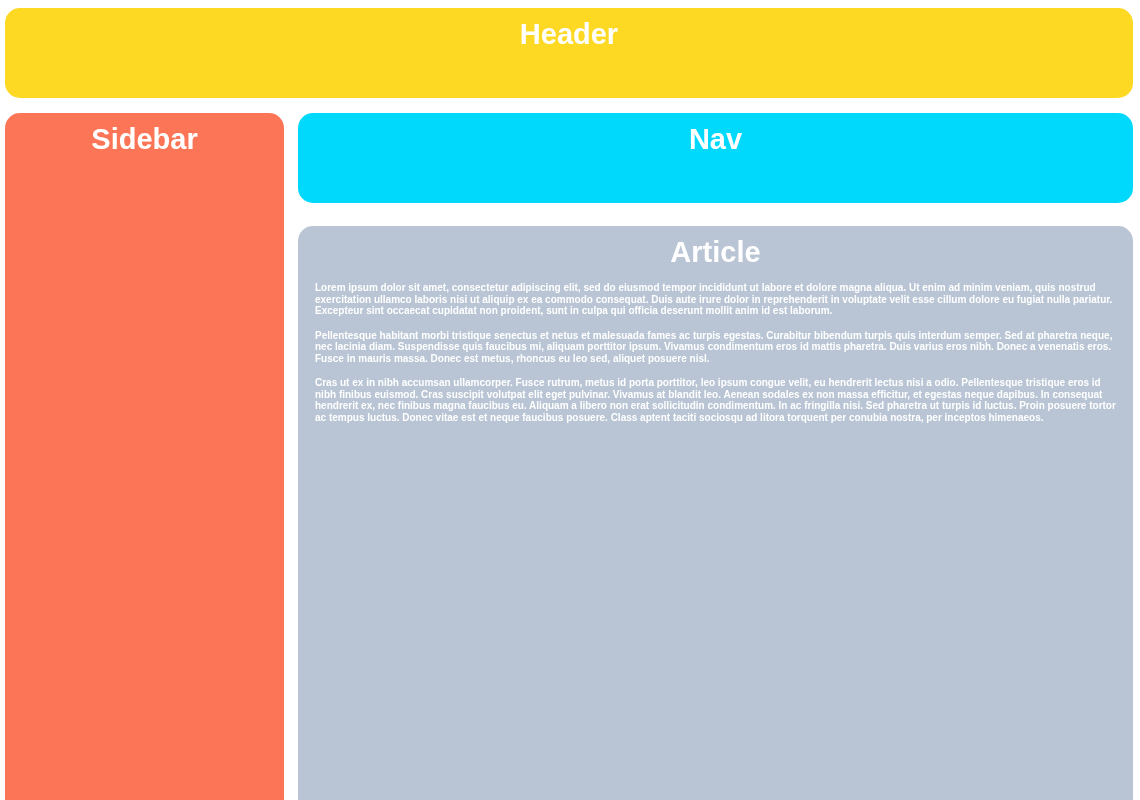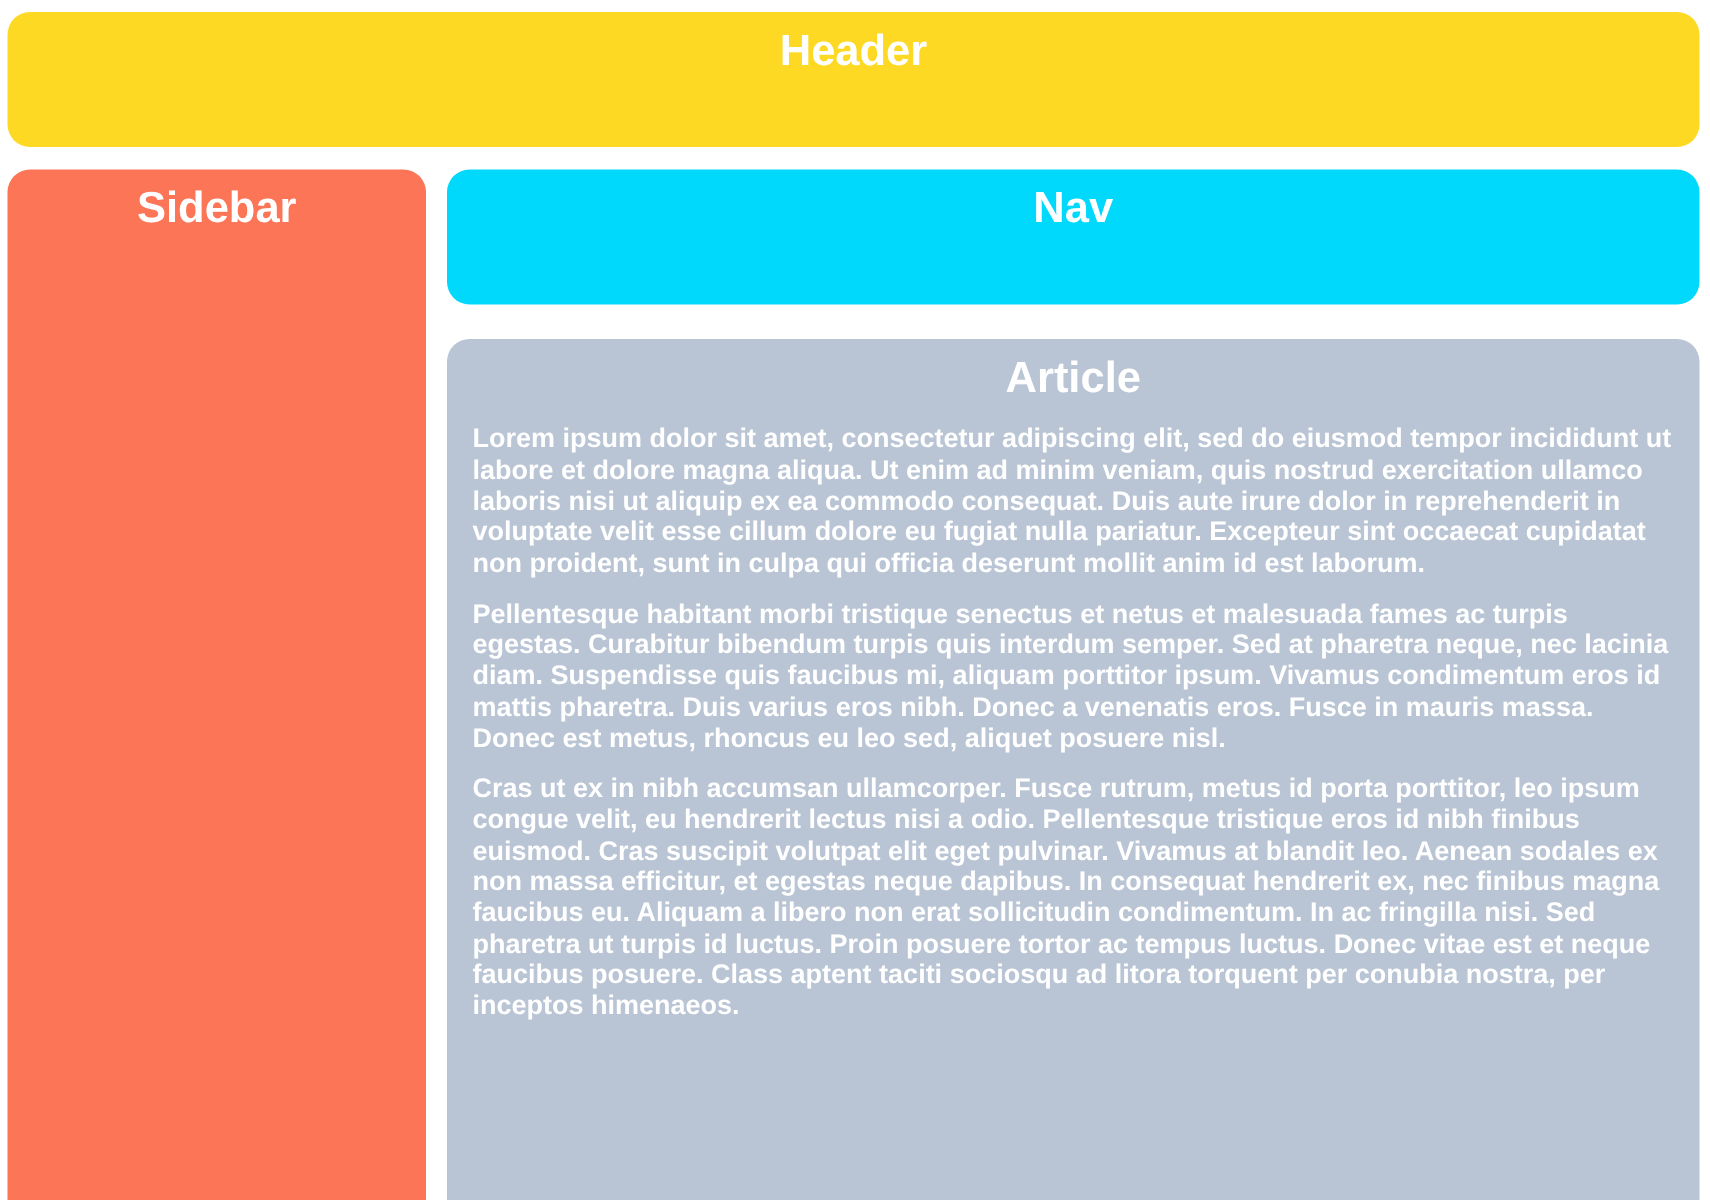--- a/index.html
+++ b/index.html
@@ -47,21 +47,21 @@
   .main-col {
     flex: 1;
     display: flex;
     flex-direction: column;
     gap: 0;
     min-width: 0;
   }
   .nav-region     { height: 90px; flex: 0 0 90px; }
   .article-region { flex: 1; overflow: hidden; }
   .article-region p {
-    font-size: 18px;
+    font-size: 10px;
     line-height: 1.15;
     margin: 13px 0;
   }
   .footer-region  { height: 90px; }
 </style>
 </head>
 <body style="background-color: rgb(255, 255, 255);">
 
 <div class="layout">
 

